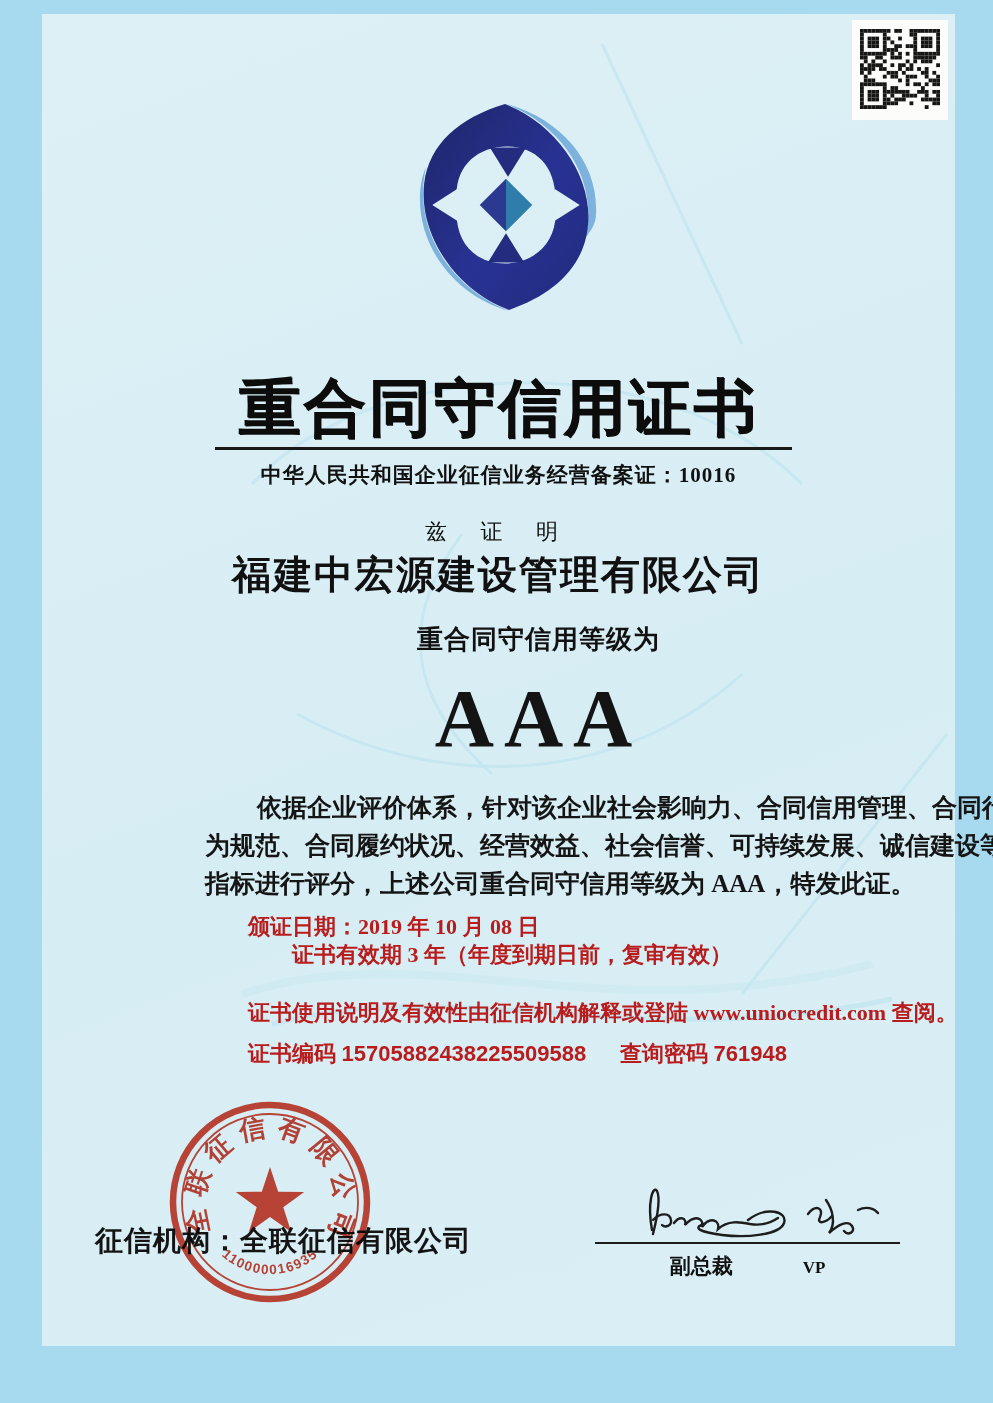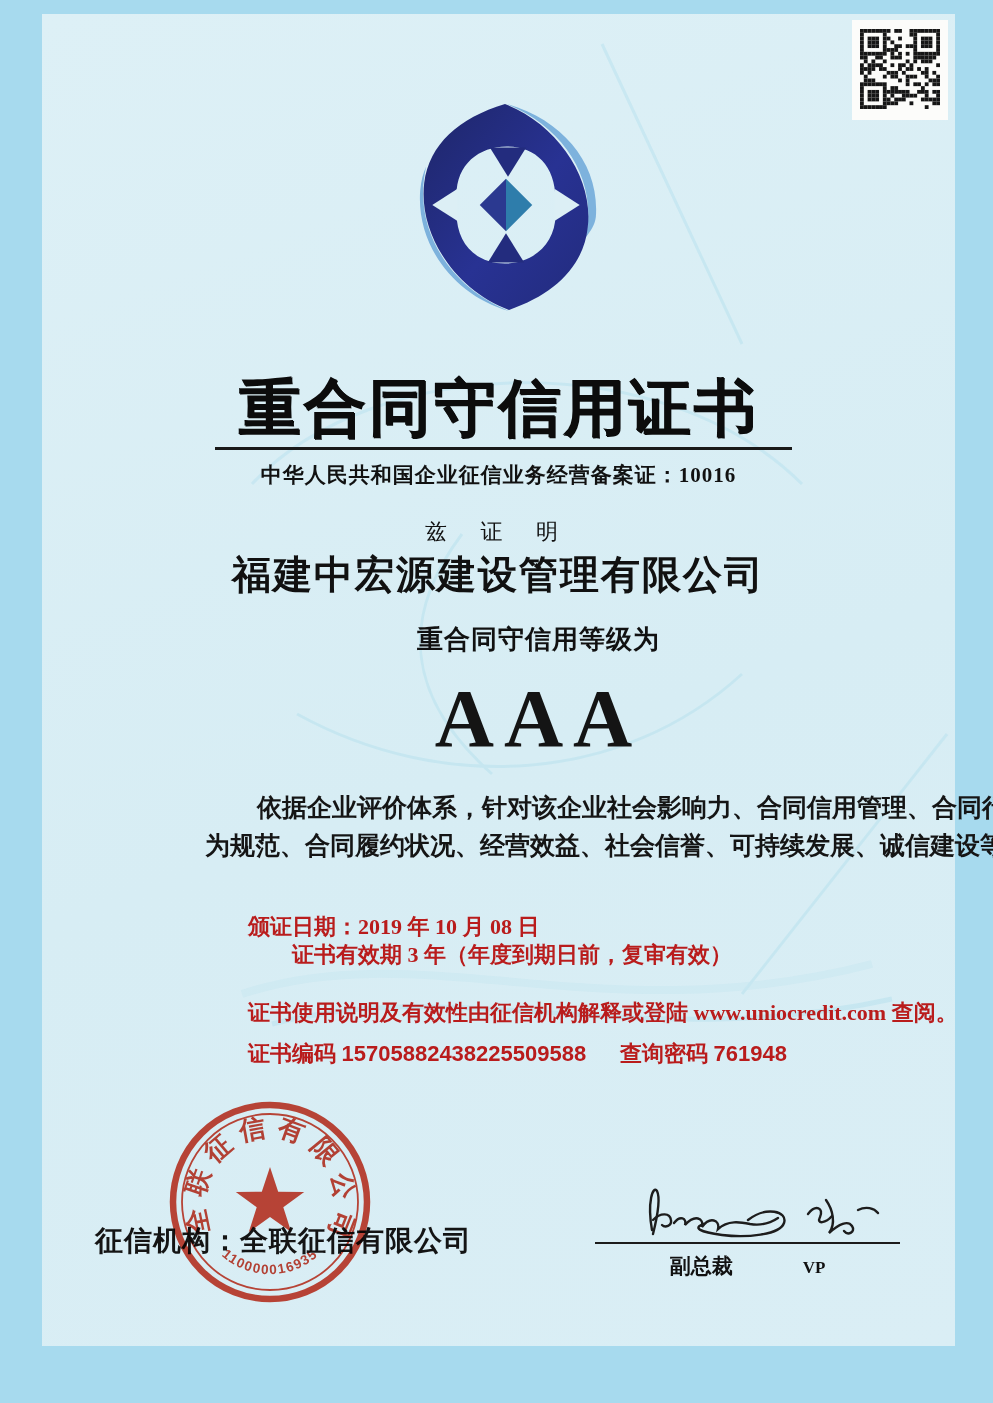--- a/index.html
+++ b/index.html
@@ -348,20 +348,21 @@
 <div class="rule"></div>
 <div class="cx reg">中华人民共和国企业征信业务经营备案证：10016</div>
 <div class="cx certify">兹 证 明</div>
 <div class="cx company">福建中宏源建设管理有限公司</div>
 <div class="cx rating-label">重合同守信用等级为</div>
 <div class="cx rating">AAA</div>
 
 <div class="body-text">
   <div class="indent">依据企业评价体系，针对该企业社会影响力、合同信用管理、合同行</div>
   <div>为规范、合同履约状况、经营效益、社会信誉、可持续发展、诚信建设等</div>
+  <div>指标进行评分，上述公司重合同守信用等级为 AAA，特发此证。</div>
 </div>
 
 <div class="meta issue-date">颁证日期：2019 年 10 月 08 日</div>
 <div class="meta validity">证书有效期 3 年（年度到期日前，复审有效）</div>
 <div class="meta usage">证书使用说明及有效性由征信机构解释或登陆 www.uniocredit.com 查阅。</div>
 <div class="meta certno">
   <span>证书编码</span>
   <span class="num">15705882438225509588</span>
 </div>
 <div class="meta query">

